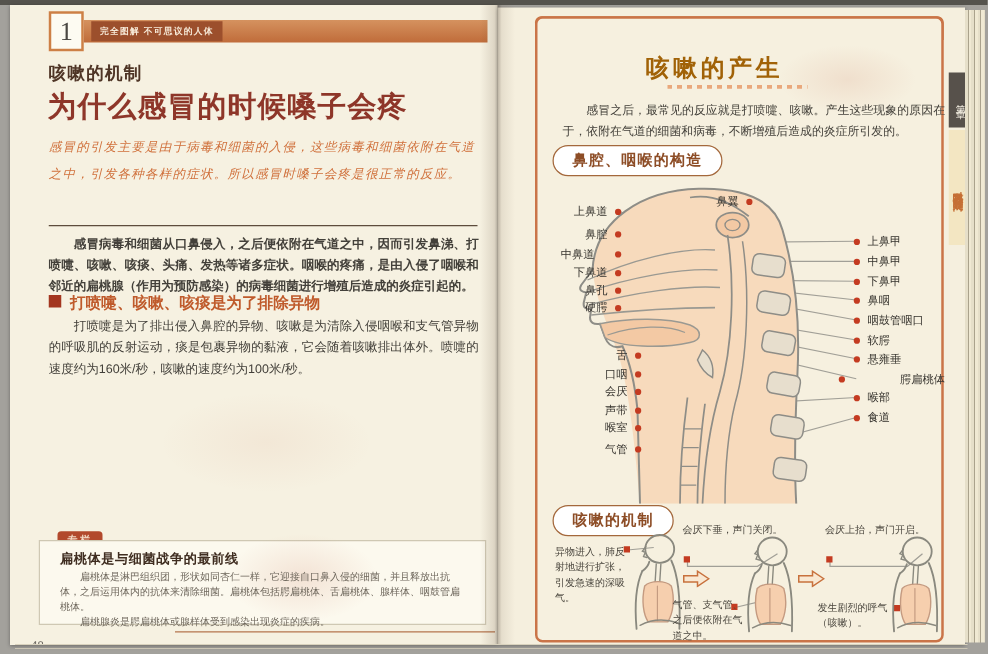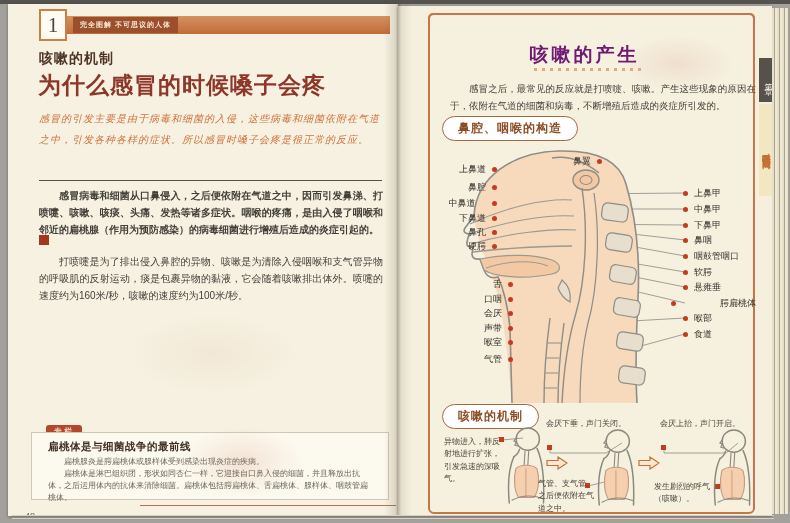--- a/index.html
+++ b/index.html
@@ -36,21 +36,21 @@
   .col-body{position:absolute;left:16px;top:23px;width:326px;font-size:8px;line-height:1.5;color:#6e675c;}
   .col-body p{margin:0;text-indent:2em;}
   .rule2{position:absolute;left:132px;top:501px;width:256px;border-top:1px solid #b5764f;}
   .pgnum{position:absolute;left:17px;top:507px;font-size:9px;color:#6b675f;}
   .bleed{position:absolute;pointer-events:none;border-radius:50%;
     background:radial-gradient(closest-side,rgba(190,90,60,.14),rgba(190,90,60,0));}
 
   
   .frame{position:absolute;left:30px;top:7px;width:323px;height:497px;border:2px solid #ca7448;border-radius:6px;background:#f6f0df;}
   .frame-bar{position:absolute;left:30px;top:7px;width:327px;height:19px;background:#c8713d;border-radius:5px 5px 0 0;}
-  .r-title{position:absolute;left:25px;top:36px;width:323px;text-align:center;font-size:19px;font-weight:bold;color:#701a75;letter-spacing:3px;}
+  .r-title{position:absolute;left:12px;top:36px;width:323px;text-align:center;font-size:19px;font-weight:bold;color:#a16207;letter-spacing:3px;}
   .r-dots{position:absolute;left:136px;top:62px;width:112px;height:3px;
     background:repeating-linear-gradient(90deg,#e9a87c 0 3.5px,transparent 3.5px 8px);}
   .r-intro{position:absolute;left:52px;top:74px;width:306px;font-size:9.5px;line-height:1.8;color:#43403a;text-indent:2em;text-align:justify;}
   .tag{position:absolute;background:#ffffff;border:1.5px solid #a4683c;color:#8d4d26;font-size:12px;font-weight:bold;
     padding:3px 15px;border-radius:14px;letter-spacing:1px;}
   .tag1{left:44px;top:110px;}
   .tag2{left:44px;top:398px;}
   .anatomy{position:absolute;left:36px;top:132px;width:250px;height:265px;}
   .leads{position:absolute;left:30px;top:128px;width:330px;height:280px;}
   .lab{position:absolute;font-size:9px;line-height:11px;height:11px;color:#35322d;white-space:nowrap;}
@@ -81,33 +81,33 @@
     </div>
 
     <div class="kicker">咳嗽的机制</div>
     <div class="big-title">为什么感冒的时候嗓子会疼</div>
     <div class="lead">感冒的引发主要是由于病毒和细菌的入侵，这些病毒和细菌依附在气道之中，引发各种各样的症状。所以感冒时嗓子会疼是很正常的反应。</div>
 
     <div class="rule1"></div>
     <div class="para p1">感冒病毒和细菌从口鼻侵入，之后便依附在气道之中，因而引发鼻涕、打喷嚏、咳嗽、咳痰、头痛、发热等诸多症状。咽喉的疼痛，是由入侵了咽喉和邻近的扁桃腺（作用为预防感染）的病毒细菌进行增殖后造成的炎症引起的。</div>
 
     <div class="sec-head">
-      <span class="sq"></span>
+      <span class="sq"></span><span>打喷嚏、咳嗽、咳痰是为了排除异物</span>
     </div>
     <div class="para p2">打喷嚏是为了排出侵入鼻腔的异物、咳嗽是为清除入侵咽喉和支气管异物的呼吸肌的反射运动，痰是包裹异物的黏液，它会随着咳嗽排出体外。喷嚏的速度约为160米/秒，咳嗽的速度约为100米/秒。</div>
 
     <div class="bleed" style="left:120px;top:310px;width:170px;height:80px;opacity:.45"></div>
 
     <div class="col-tab">专栏</div>
     <div class="col-box">
       <div class="bleed" style="left:150px;top:-6px;width:120px;height:70px;"></div>
       <div class="col-head">扁桃体是与细菌战争的最前线</div>
       <div class="col-body">
+        <p>扁桃体是淋巴组织团，形状如同杏仁一样，它迎接自口鼻入侵的细菌，并且释放出抗体，之后运用体内的抗体来清除细菌。扁桃体包括腭扁桃体、舌扁桃体、腺样体、咽鼓管扁桃体。</p>
         <p>扁桃腺炎是腭扁桃体或腺样体受到感染出现炎症的疾病。</p>
-        <p>扁桃体是淋巴组织团，形状如同杏仁一样，它迎接自口鼻入侵的细菌，并且释放出抗体，之后运用体内的抗体来清除细菌。扁桃体包括腭扁桃体、舌扁桃体、腺样体、咽鼓管扁桃体。</p>
       </div>
     </div>
 
     <div class="rule2"></div>
     <div class="pgnum">48</div>
   </div>
 
   <div class="page page-right">
     <div class="frame-bar"></div>
     <div class="frame"></div>

